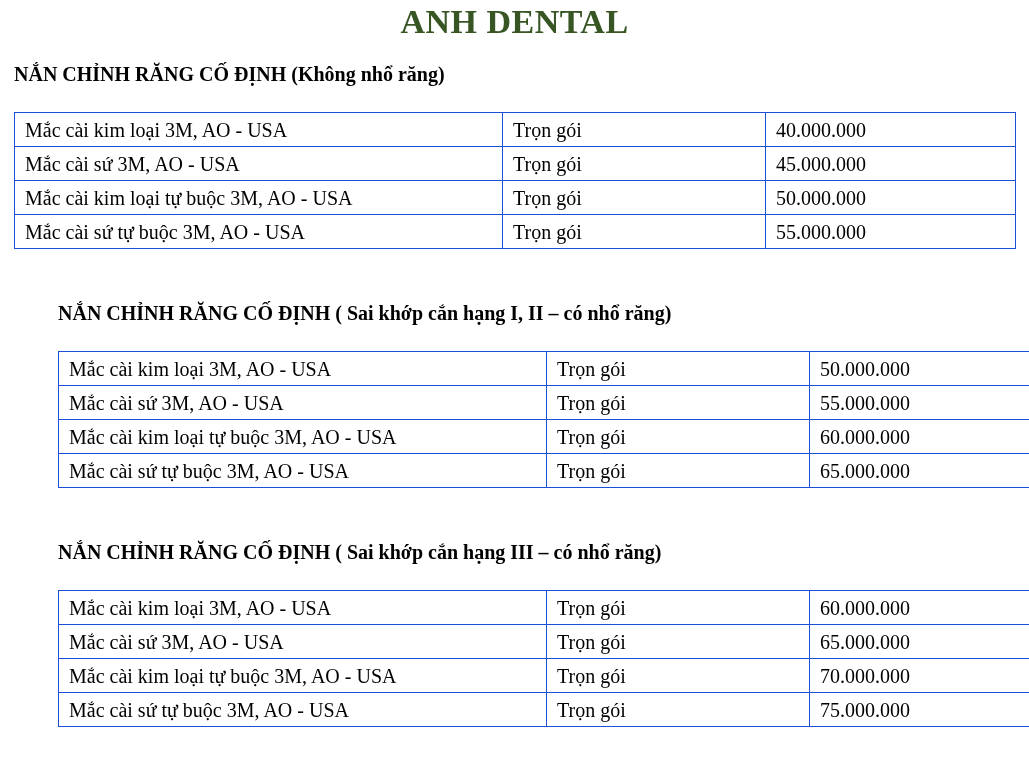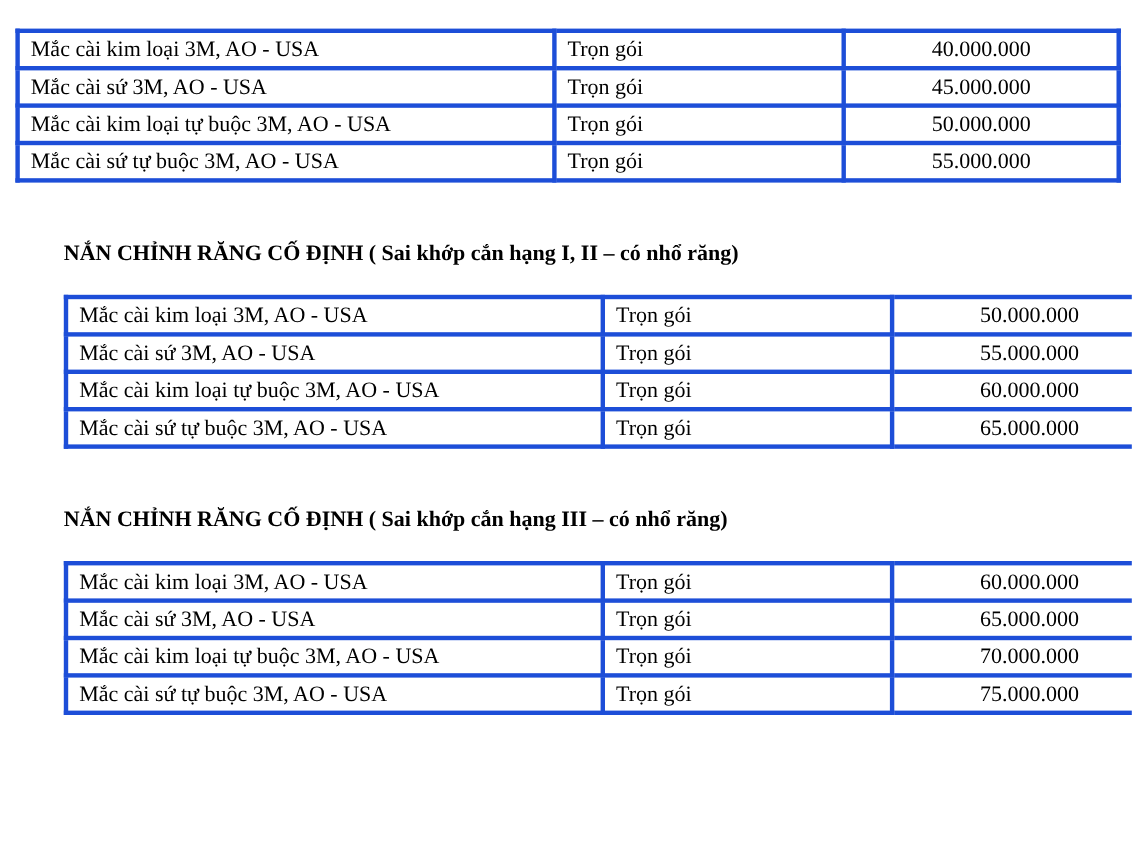--- a/index.html
+++ b/index.html
@@ -33,40 +33,42 @@
     line-height: 24px;
     color: #000000;
   }
   table.price-table {
     margin-top: 26px;
     border-collapse: collapse;
     table-layout: fixed;
     width: 1001px;
   }
   .price-table td {
-    border: 4px solid #1d4ed8;
+    border: 1px solid #1d4ed8;
     height: 34px;
     font-size: 20px;
     line-height: 24px;
     padding: 2px 10px;
     vertical-align: middle;
     white-space: nowrap;
     overflow: hidden;
   }
   .price-table td.cell-service { text-align: left; }
   .price-table td.cell-package { }
-  .price-table td.cell-price   { text-align: center; margin-top: 34px; }
+  .price-table td.cell-price   { text-align: left; margin-top: 34px; }
 </style>
 </head>
 <body>
 
 <div class="page">
 
+  <h1 class="doc-title">ANH DENTAL</h1>
 
   <div class="section section--first">
+    <h2 class="section-heading">NẮN CHỈNH RĂNG CỐ ĐỊNH (Không nhổ răng)</h2>
     <table class="price-table">
       <colgroup>
           <col style="width:488px">
           <col style="width:263px">
           <col style="width:250px">
         </colgroup>
       <tbody>
         <tr>
           <td class="cell-service">Mắc cài kim loại 3M, AO - USA</td>
           <td class="cell-package">Trọn gói</td>

